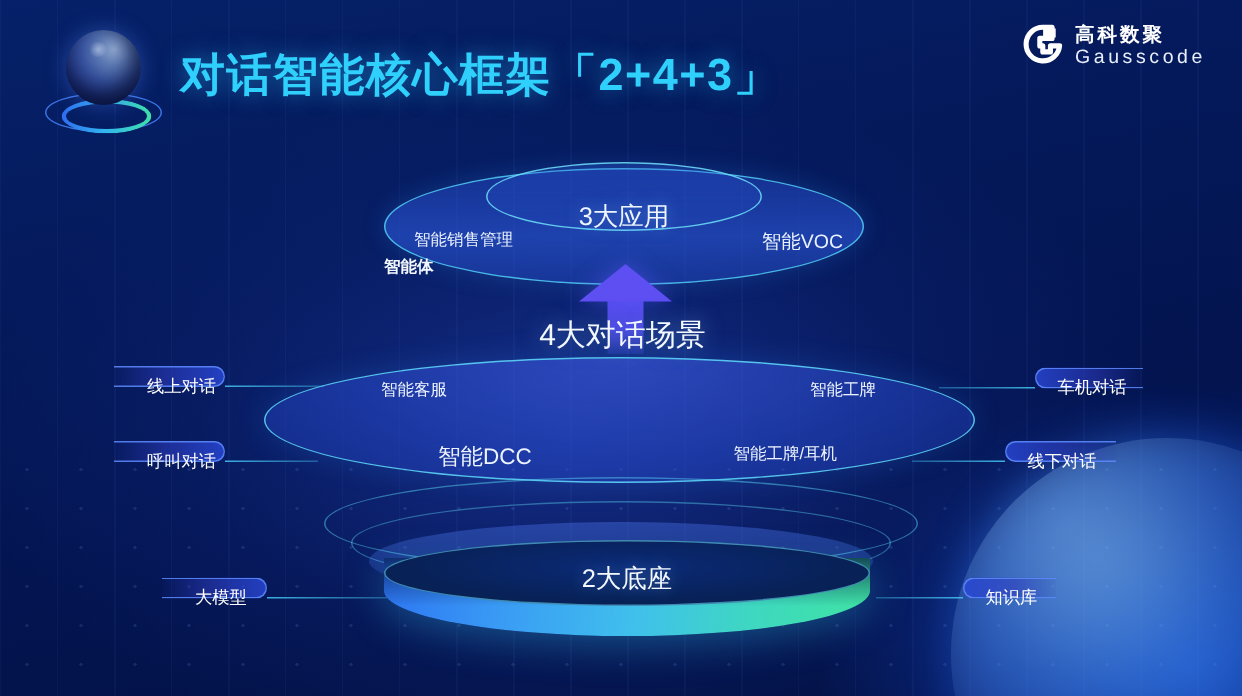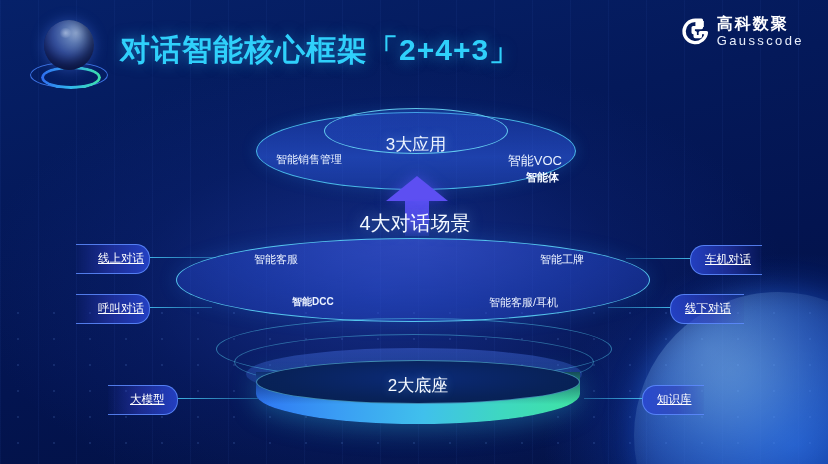--- a/index.html
+++ b/index.html
@@ -97,21 +97,21 @@
     font-size: 30px; font-weight: bold; letter-spacing: 1px;
     color: #2fd0fb;
     text-shadow: 0 0 14px rgba(45,190,250,0.50);
     white-space: nowrap;
   }
 
   .brand { position: absolute; right: 24px; top: 16px; display: flex; align-items: center; gap: 7px; }
   .brand-mark { position: relative; width: 28px; height: 28px; flex: 0 0 auto; }
   .brand-text { line-height: 1; }
   .brand-cn {
-    font-size: 16px; font-weight: bold; color: #ffffff; letter-spacing: 2px;
+    font-size: 13px; font-weight: bold; color: #ffffff; letter-spacing: 2px;
     display: block;
   }
   .brand-en {
     font-size: 13px; color: #e8eefb; letter-spacing: 2.4px; display: block; margin-top: 2px;
   }
 
   
   .top-group { position: absolute; left: 256px; top: 108px; width: 320px; height: 88px; }
   .ell {
     position: absolute; border-radius: 50%;
@@ -130,21 +130,21 @@
     background: linear-gradient(180deg, rgba(48,96,230,0.28), rgba(36,72,190,0.12));
   }
   .lbl-3app {
     position: absolute; left: 0; right: 0; top: 25px;
     text-align: center; font-size: 17px; color: #eef5ff; font-weight: 500;
     text-shadow: 0 0 10px rgba(120,190,255,0.55);
   }
   .lbl-sales { position: absolute; left: 20px; top: 44px; font-size: 11px; color: #eaf2ff; }
   .lbl-voc   { position: absolute; right: 14px; top: 44px; font-size: 13px; color: #eaf2ff; }
   .lbl-agent {
-    position: absolute; left: 0; right: 17px; top: 62px; text-align: right;
+    position: absolute; left: 0; right: 0; top: 62px; text-align: left;
     font-size: 11px; color: #f2f7ff; font-weight: bold;
   }
 
   
   .up-arrow {
     position: absolute; left: 386px; top: 176px;
     width: 62px; height: 56px;
   }
   .up-arrow .shaft {
     position: absolute; left: 19px; top: 20px; width: 24px; height: 40px;
@@ -166,21 +166,21 @@
       radial-gradient(ellipse at 50% 0%, rgba(70,100,240,0.55) 0%, rgba(40,75,205,0.52) 55%, rgba(30,60,180,0.40) 100%);
     box-shadow: 0 0 20px rgba(45,140,250,0.20);
   }
   .lbl-4scene {
     position: absolute; left: 4px; right: 0; top: -28px;
     text-align: center; font-size: 20px; color: #f2f8ff; font-weight: 500;
     text-shadow: 0 0 14px rgba(130,195,255,0.55);
   }
   .lbl-kefu   { position: absolute; left: 78px;  top: 14px; font-size: 11px; color: #ecf3ff; }
   .lbl-cabin  { position: absolute; right: 66px; top: 14px; font-size: 11px; color: #ecf3ff; }
-  .lbl-dcc    { position: absolute; left: 116px; top: 57px; font-size: 10px; color: #ecf3ff; font-weight: bold; }
+  .lbl-dcc    { position: absolute; left: 116px; top: 57px; font-size: 15px; color: #ecf3ff; }
   .lbl-badge  { position: absolute; right: 92px; top: 57px; font-size: 11px; color: #ecf3ff; }
 
   
   .ring {
     position: absolute; border-radius: 50%; box-sizing: border-box;
     border: 1px solid rgba(90,215,245,0.55);
   }
   .ring-a { left: 216px; top: 318px; width: 396px; height: 62px; border-color: rgba(90,215,245,0.48); }
   .ring-b { left: 234px; top: 334px; width: 360px; height: 56px; border-color: rgba(95,220,248,0.40); }
   .ring-fill {
@@ -219,24 +219,23 @@
   }
 
   
   .conn {
     position: absolute; height: 1px;
     background: linear-gradient(90deg, rgba(70,200,245,0.85), rgba(70,200,245,0.35));
   }
   .conn-r { background: linear-gradient(270deg, rgba(70,200,245,0.85), rgba(70,200,245,0.35)); }
 
   .pill {
-    position: absolute; height: 30px; line-height: 26px;
+    position: absolute; height: 14px; line-height: 26px;
     font-size: 11.5px; color: #ffffff; white-space: nowrap;
     box-sizing: border-box;
-    text-decoration: underline;
   }
   .pill-l {
     border-radius: 0 14px 14px 0;
     border: 1px solid rgba(95,140,255,0.85);
     border-left: none;
     padding: 0 14px 0 22px;
     background: linear-gradient(90deg, rgba(36,44,150,0.05) 0%, rgba(46,60,190,0.55) 45%, rgba(42,72,215,0.82) 100%);
     text-align: right;
   }
   .pill-r {
@@ -295,21 +294,21 @@
     <div class="shaft"></div>
     <div class="head"></div>
   </div>
 
   <div class="mid-group">
     <div class="ell mid-outer"></div>
     <div class="lbl-4scene">4大对话场景</div>
     <div class="lbl-kefu">智能客服</div>
     <div class="lbl-cabin">智能工牌</div>
     <div class="lbl-dcc">智能DCC</div>
-    <div class="lbl-badge">智能客服/耳机</div>
+    <div class="lbl-badge">智能工牌/耳机</div>
   </div>
 
   <div class="ring-fill"></div>
   <div class="ring ring-a"></div>
   <div class="ring ring-b"></div>
 
   <div class="base-group">
     <div class="base-side"></div>
     <div class="base-side-shade"></div>
     <div class="base-top"></div>

